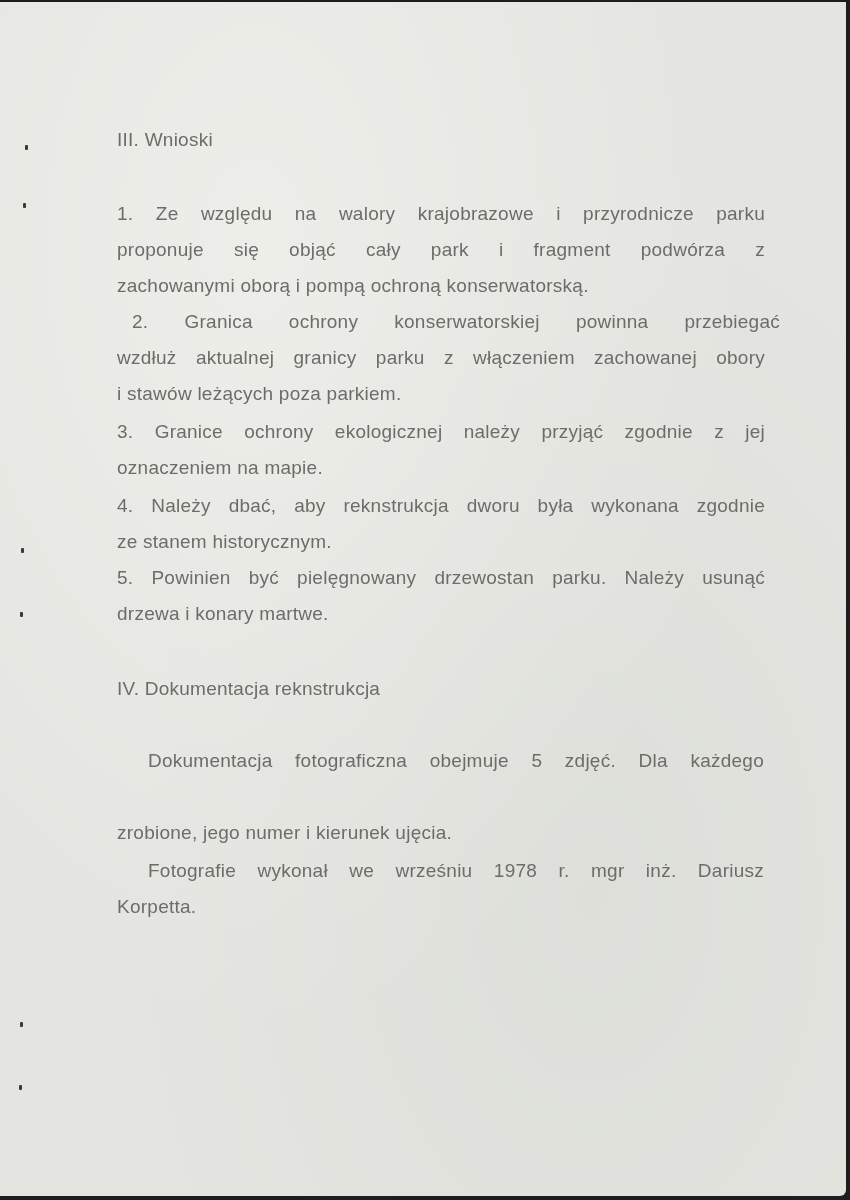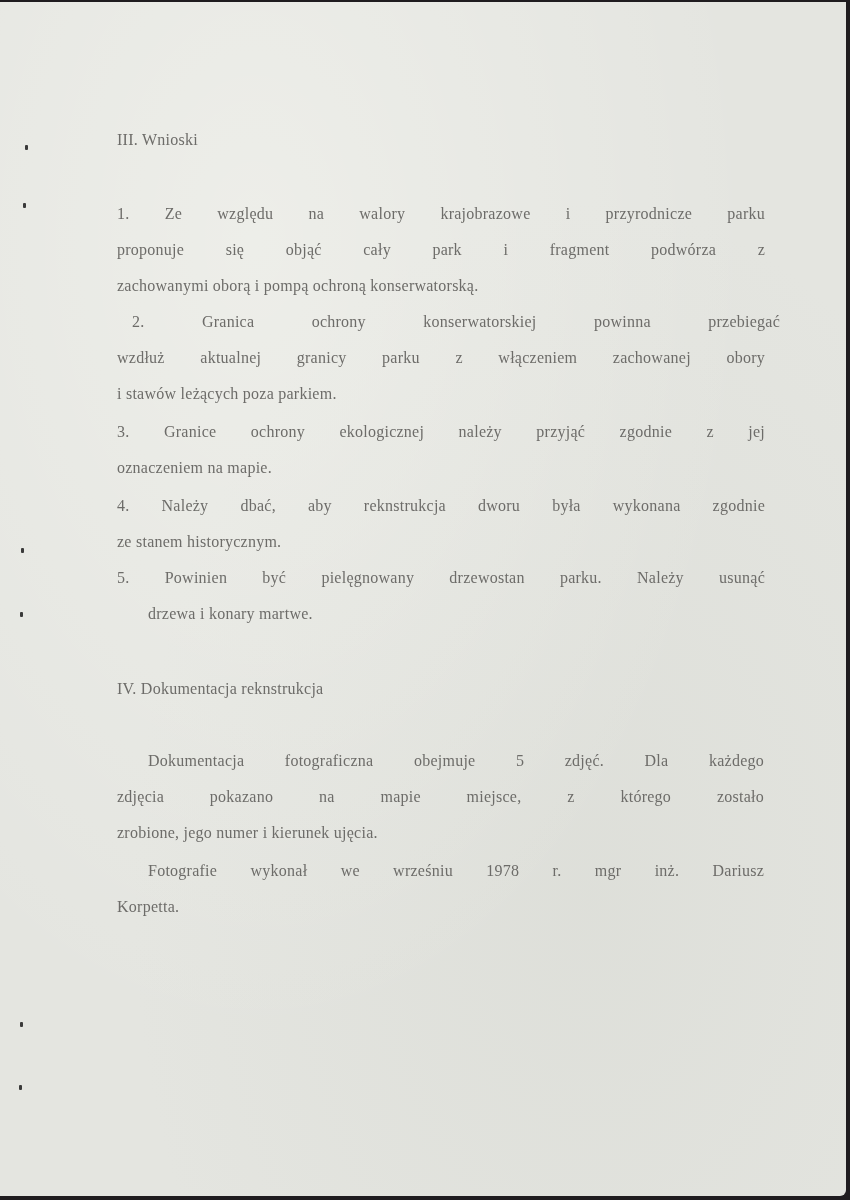--- a/index.html
+++ b/index.html
@@ -20,22 +20,22 @@
       width: 846px;
       height: 1194px;
       background: #e4e5e0;
       background-image:
         radial-gradient(ellipse at 30% 20%, rgba(255,255,250,0.35), rgba(255,255,250,0) 60%),
         radial-gradient(ellipse at 70% 75%, rgba(210,212,205,0.35), rgba(210,212,205,0) 55%);
       border-bottom-right-radius: 6px;
     }
     .line {
       position: absolute;
-      font-family: Liberation Serif, serif;
-      font-size: 16px;
+      font-family: Liberation Sans, sans-serif;
+      font-size: 19px;
       color: #6d6c69;
       white-space: pre;
       letter-spacing: 0.25px;
       line-height: 16px;
     }
     .justify {
       text-align: justify;
       text-align-last: justify;
       white-space: normal;
     }
@@ -69,24 +69,23 @@
   <div class="line justify" style="left:117px; top:348px; width:648px;">wzdłuż aktualnej granicy parku z włączeniem zachowanej obory</div>
   <div class="line" style="left:117px; top:384px;">i stawów leżących poza parkiem.</div>
 
   <div class="line justify" style="left:117px; top:422px; width:648px;">3. Granice ochrony ekologicznej należy przyjąć zgodnie z jej</div>
   <div class="line" style="left:117px; top:458px;">oznaczeniem na mapie.</div>
 
   <div class="line justify" style="left:117px; top:496px; width:648px;">4. Należy dbać, aby reknstrukcja dworu była wykonana zgodnie</div>
   <div class="line" style="left:117px; top:532px;">ze stanem historycznym.</div>
 
   <div class="line justify" style="left:117px; top:568px; width:648px;">5. Powinien być pielęgnowany drzewostan parku. Należy usunąć</div>
-  <div class="line" style="left:117px; top:604px;margin-left:31px;">drzewa i konary martwe.</div>
+  <div class="line" style="left:117px; top:604px;">drzewa i konary martwe.</div>
 
   <div class="line" style="left:117px; top:679px;">IV. Dokumentacja reknstrukcja</div>
 
   <div class="line justify" style="left:148px; top:751px; width:616px;">Dokumentacja fotograficzna obejmuje 5 zdjęć. Dla każdego</div>
-  <div class="line justify" style="left:117px; top:787px; width:647px;">zdjęcia pokazano na mapie miejsce, z którego zostało</div>
   <div class="line" style="left:117px; top:823px;">zrobione, jego numer i kierunek ujęcia.</div>
 
   <div class="line justify" style="left:148px; top:861px; width:616px;">Fotografie wykonał we wrześniu 1978 r. mgr inż. Dariusz</div>
   <div class="line" style="left:117px; top:897px;">Korpetta.</div>
 
 </div>
 
 </body></html>

